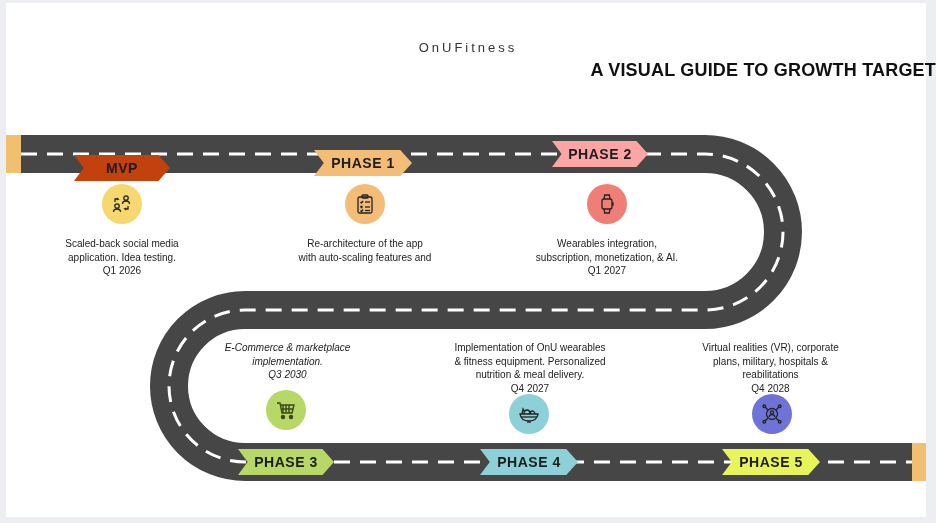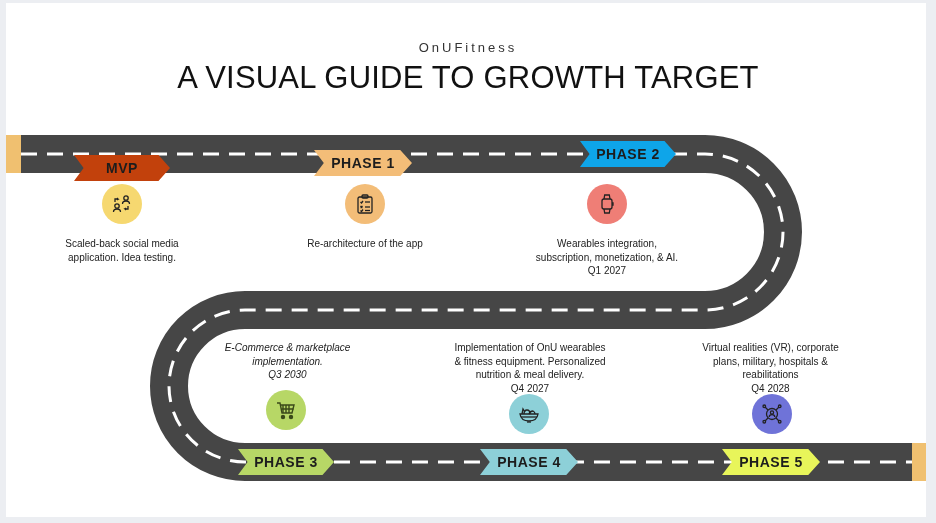--- a/index.html
+++ b/index.html
@@ -6,22 +6,22 @@
   body {
     width:936px; height:523px; background:#eceef2; position:relative; overflow:hidden;
     font-family:"Liberation Sans", "DejaVu Sans", sans-serif; color:#222;
   }
   .card { position:absolute; left:6px; top:3px; width:920px; height:514px; background:#ffffff; }
   .brand {
     position:absolute; left:0; width:936px; top:40px; text-align:center;
     font-size:13px; letter-spacing:3px; color:#333;
   }
   .title {
-    position:absolute; left:0; width:936px; top:60px; text-align:center;
-    font-size:31px; font-weight:400; color:#111; letter-spacing:0.2px;
+    position:absolute; left:0; width:936px; top:60px; text-align:right;
+    font-size:18px; font-weight:700; color:#111; letter-spacing:0.2px;
   }
   svg.road { position:absolute; left:0; top:0; }
   .phase {
     position:absolute; height:26px; line-height:26px; text-align:center;
     font-weight:700; font-size:14px; color:#1d1d1d; letter-spacing:0.5px;
     clip-path:polygon(0 0, 88% 0, 100% 50%, 88% 100%, 0 100%, 10% 50%);
   }
   .icon-circle {
     position:absolute; width:40px; height:40px; border-radius:50%;
     display:flex; align-items:center; justify-content:center;
@@ -45,21 +45,21 @@
 
   <path d="M 21 154 L 705 154 A 78 78 0 0 1 705 310 L 245 310 A 76 76 0 0 0 245 462 L 912 462" fill="none" stroke="#ffffff" stroke-width="3" stroke-dasharray="16 10"></path>
 
   <rect x="6" y="135" width="15" height="38" fill="#f0c070"></rect>
 
   <rect x="912" y="443" width="14" height="38" fill="#f0c070"></rect>
 </svg>
 
 <div class="phase" style="left:74px;top:155px;width:96px;background:#c2410c;">MVP</div>
 <div class="phase" style="left:314px;top:141px;width:98px;background:#f3bd78;margin-top:9px;">PHASE 1</div>
-<div class="phase" style="left:580px;top:141px;width:96px;background:#0ea5e9;">PHASE 2</div>
+<div class="phase" style="left:552px;top:141px;width:96px;background:#fca5a5;">PHASE 2</div>
 <div class="phase" style="left:238px;top:449px;width:96px;background:#b7d766;">PHASE 3</div>
 <div class="phase" style="left:480px;top:449px;width:98px;background:#8dd0d8;">PHASE 4</div>
 <div class="phase" style="left:722px;top:449px;width:98px;background:#e8f55a;">PHASE 5</div>
 
 <div class="icon-circle" style="left:102px;top:184px;background:#f6d870;">
   <svg viewBox="0 0 24 24" fill="none" stroke="#222" stroke-width="1.3">
     <circle cx="16" cy="6" r="2.2"></circle>
       <path d="M12.5 12 q0 -3 3.5 -3 q3.5 0 3.5 3"></path>
     <circle cx="7" cy="14" r="2.2"></circle>
       <path d="M3.5 20 q0 -3 3.5 -3 q3.5 0 3.5 3"></path>
@@ -114,23 +114,25 @@
     <circle cx="4.3" cy="4.3" r="1.3"></circle>
       <circle cx="19.7" cy="4.3" r="1.3"></circle>
     <circle cx="4.3" cy="19.7" r="1.3"></circle>
       <circle cx="19.7" cy="19.7" r="1.3"></circle>
   </svg>
 </div>
 
 <div class="desc" style="left:42px;top:237px;width:160px;">
   <div>Scaled-back social media</div>
   <div>application. Idea testing.</div>
+  <div>Q1 2026</div>
 </div>
 <div class="desc" style="left:280px;top:237px;width:170px;">
   <div>Re-architecture of the app</div>
+  <div>with auto-scaling features and</div>
 </div>
 <div class="desc" style="left:522px;top:237px;width:170px;">
   <div>Wearables integration,</div>
   <div>subscription, monetization, &amp; AI.</div>
   <div>Q1 2027</div>
 </div>
 <div class="desc" style="left:210px;top:341px;width:155px;font-style:italic;">
   <div>E-Commerce &amp; marketplace</div>
   <div>implementation.</div>
   <div>Q3 2030</div>

